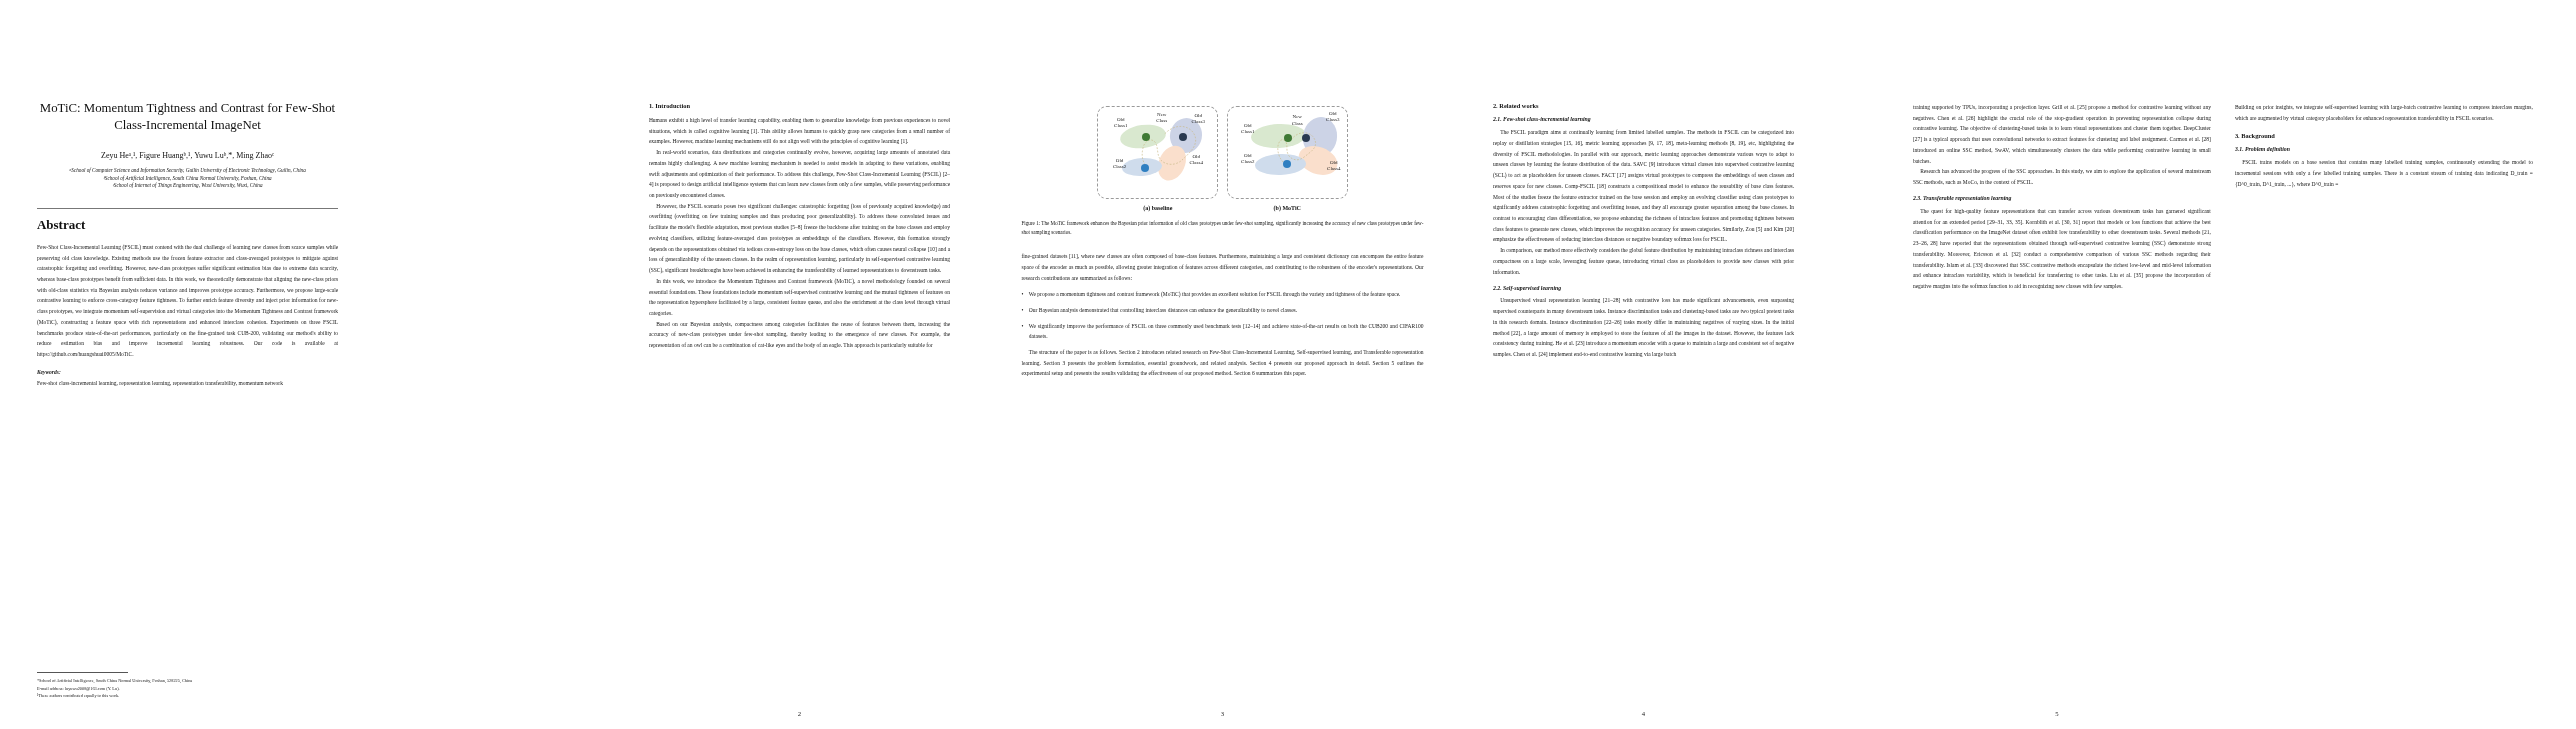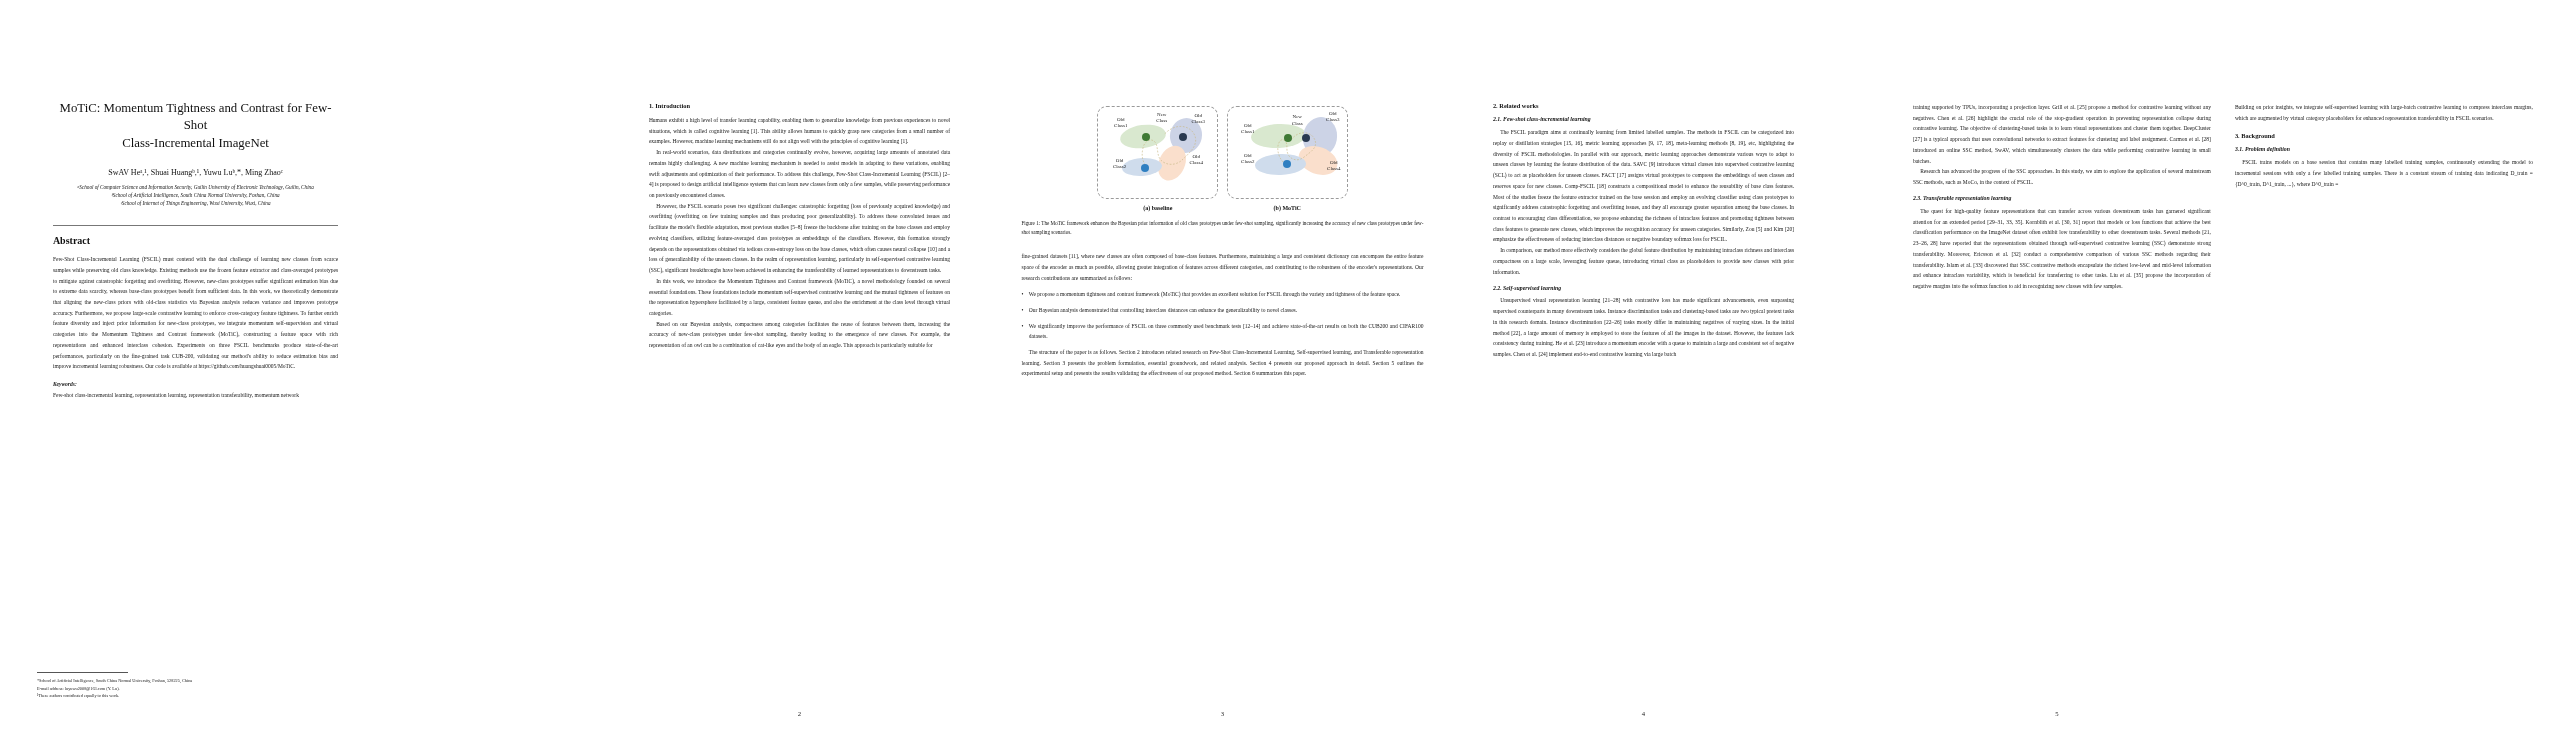--- a/index.html
+++ b/index.html
@@ -27,21 +27,21 @@
   .pg-num{position:absolute;bottom:12px;left:0;right:0;text-align:center;font-size:6.7px;color:#222;}
 
   
   .title{
     font-size:12.8px;line-height:1.35;text-align:center;font-weight:400;
     font-family:"Liberation Serif",serif;
   }
   .authors{font-size:8px;text-align:center;margin-top:16px;}
   .affil{font-size:5.2px;font-style:italic;text-align:center;line-height:1.5;margin-top:7.3px;}
   .rule{height:0.6px;background:#777;margin:18px 0 8.5px 0;}
-  .h-abstract{font-size:10px;font-weight:bold;margin:0 0 8.5px 0;}
+  .h-abstract{font-size:13px;font-weight:bold;margin:0 0 8.5px 0;}
   .body{
     font-size:5.5px;line-height:1.95;text-align:justify;
     font-family:"Liberation Serif",serif;color:#161616;
     hyphens:auto;-webkit-hyphens:auto;
   }
   .body p{margin:0 0 0 0;text-indent:0;}
   .body p.ind{text-indent:7.3px;}
   .kw{font-size:5.5px;font-style:italic;margin-top:7.3px;}
   .kw b{font-style:italic;}
   .sec{font-size:6.4px;font-weight:bold;margin:0 0 6px 0;}
@@ -63,26 +63,26 @@
   .list-item::before{content:"\2022";position:absolute;left:0;top:0;}
 </style>
 </head>
 <body>
 
 <div class="sheet">
 
   <div class="arxiv-stamp">arXiv:2509.19664v1  [cs.CV]  24 Sep 2025</div>
 
   <div class="page" id="p1">
-    <div style="position:absolute;left:16px;right:0;top:100px;padding:0 4.9px;">
+    <div style="position:absolute;left:0;right:0;top:100px;padding:0 4.9px;">
       <div class="title">
         <div>MoTiC: Momentum Tightness and Contrast for Few-Shot</div>
         <div>Class-Incremental ImageNet</div>
       </div>
-      <div class="authors">SwAV Heᵃ,¹, Shuai Huangᵇ,¹, Yuwu Luᵇ,*, Ming Zhaoᶜ</div>
+      <div class="authors">Zeyu Heᵃ,¹, Figure Huangᵇ,¹, Yuwu Luᵇ,*, Ming Zhaoᶜ</div>
       <div class="affil">
         <div>ᵃSchool of Computer Science and Information Security, Guilin University of Electronic Technology, Guilin, China</div>
         <div>ᵇSchool of Artificial Intelligence, South China Normal University, Foshan, China</div>
         <div>ᶜSchool of Internet of Things Engineering, Wuxi University, Wuxi, China</div>
       </div>
 
       <div class="rule"></div>
       <div class="h-abstract">Abstract</div>
       <div class="body">
         <p>Few-Shot Class-Incremental Learning (FSCIL) must contend with the dual challenge of learning new classes from scarce samples while preserving old class knowledge. Existing methods use the frozen feature extractor and class-averaged prototypes to mitigate against catastrophic forgetting and overfitting. However, new-class prototypes suffer significant estimation bias due to extreme data scarcity, whereas base-class prototypes benefit from sufficient data. In this work, we theoretically demonstrate that aligning the new-class priors with old-class statistics via Bayesian analysis reduces variance and improves prototype accuracy. Furthermore, we propose large-scale contrastive learning to enforce cross-category feature tightness. To further enrich feature diversity and inject prior information for new-class prototypes, we integrate momentum self-supervision and virtual categories into the Momentum Tightness and Contrast framework (MoTiC), constructing a feature space with rich representations and enhanced interclass cohesion. Experiments on three FSCIL benchmarks produce state-of-the-art performances, particularly on the fine-grained task CUB-200, validating our method's ability to reduce estimation bias and improve incremental learning robustness. Our code is available at https://github.com/huangshuai0005/MoTiC.</p>

